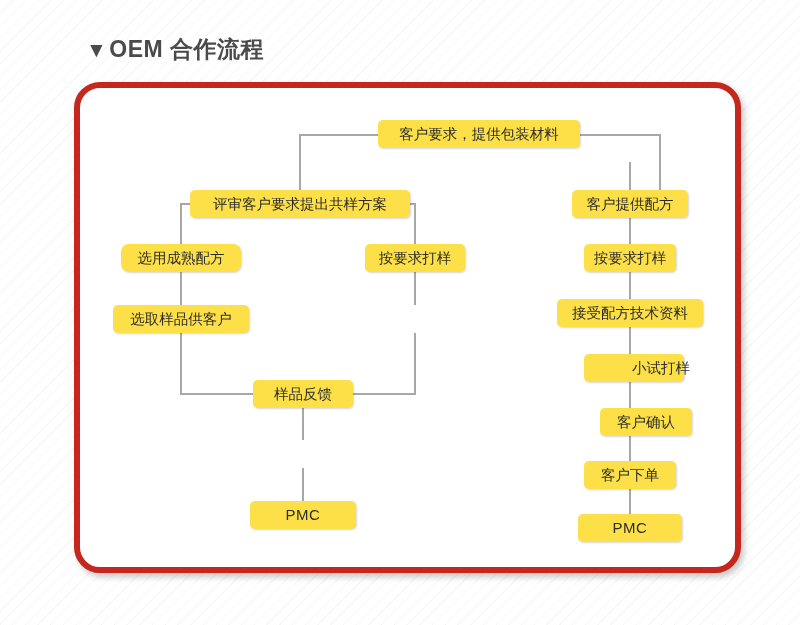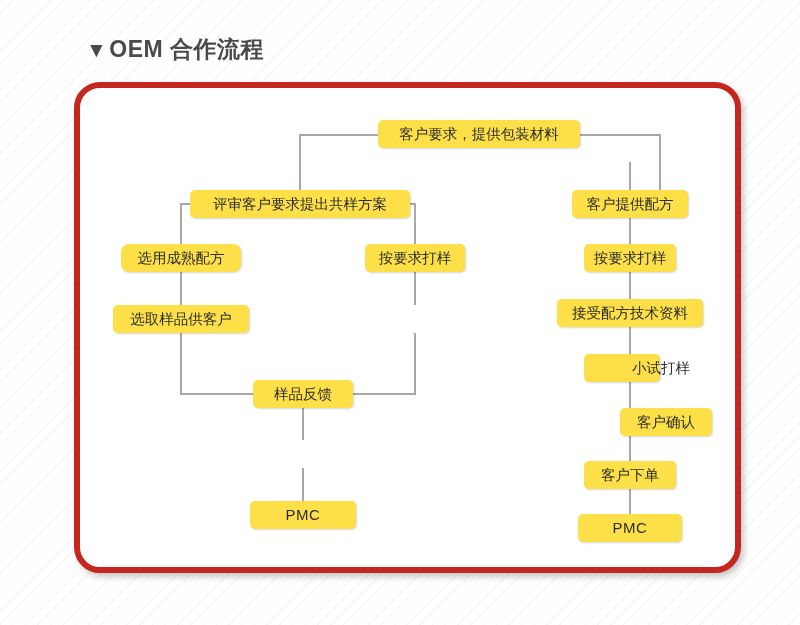--- a/index.html
+++ b/index.html
@@ -115,18 +115,18 @@
   <div class="node" style="left: 378px; top: 120px; width: 202px;">客户要求，提供包装材料</div>
   <div class="node" style="left: 190px; top: 190px; width: 220px;">评审客户要求提出共样方案</div>
   <div class="node" style="left: 121px; top: 244px; width: 120px; border-radius: 8px;">选用成熟配方</div>
   <div class="node" style="left: 365px; top: 244px; width: 100px;">按要求打样</div>
   <div class="node" style="left: 113px; top: 305px; width: 136px;">选取样品供客户</div>
   <div class="node" style="left: 253px; top: 380px; width: 100px;">样品反馈</div>
   <div class="node latin" style="left: 250px; top: 501px; width: 106px;">PMC</div>
   <div class="node" style="left: 572px; top: 190px; width: 116px;">客户提供配方</div>
   <div class="node" style="left: 584px; top: 244px; width: 92px;">按要求打样</div>
   <div class="node" style="left: 557px; top: 299px; width: 146px;">接受配方技术资料</div>
-  <div class="node" style="left: 584px; top: 354px; width: 76px; padding-left: 48px;">小试打样</div>
-  <div class="node" style="left: 620px; top: 408px; width: 92px;">客户确认</div>
+  <div class="node" style="left: 584px; top: 354px; width: 100px; padding-left: 48px;">小试打样</div>
+  <div class="node" style="left: 600px; top: 408px; width: 92px;">客户确认</div>
   <div class="node" style="left: 584px; top: 461px; width: 92px;">客户下单</div>
   <div class="node latin" style="left: 578px; top: 514px; width: 104px;">PMC</div>
 
 </div>
 
 </body></html>

